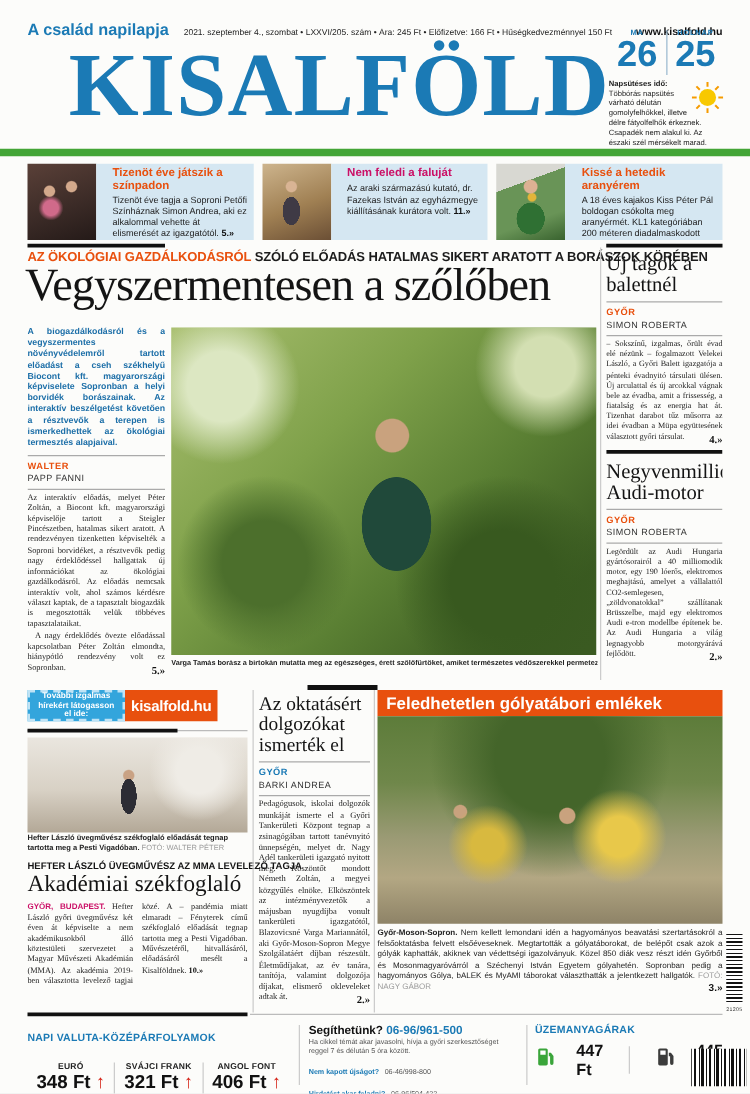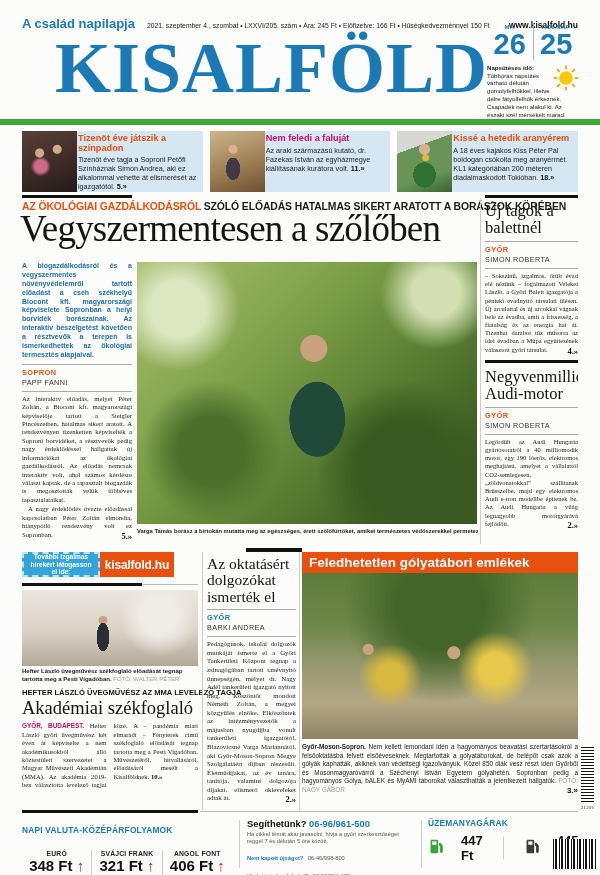--- a/index.html
+++ b/index.html
@@ -27,21 +27,21 @@
   .w-sun{float:right;margin:1px 0 1px 2px;}
   .pref{font-weight:900;color:#111;white-space:nowrap;}
   .pref.blue{color:#1b7ab5;}
 
   .green-bar{left:0;top:119px;width:600px;height:6px;background:#43a536;}
 
   
   .teasers{left:22px;top:131px;width:556px;display:flex;gap:7px;}
   .teaser{flex:1;display:flex;height:61px;}
   .t-img{width:55px;flex:0 0 55px;}
-  .t-box{flex:1;background:#d5e7f2;padding:3px 5px 2px 1px;overflow:hidden;}
+  .t-box{flex:1;background:#d5e7f2;padding:3px 5px 2px 13px;overflow:hidden;}
   .t-title{font-size:9.2px;font-weight:bold;line-height:1.04;margin-bottom:2px;}
   .t-title.orange{color:#e8500e;}
   .t-title.magenta{color:#cb0f66;}
   .t-text{font-size:7.2px;line-height:1.25;color:#222;}
   .t-text .pref{font-size:7.2px;}
 
   
   .main-rule{left:22px;top:195px;width:110px;height:3px;background:#111;}
   .kicker{left:22px;top:201px;width:458px;font-size:10.4px;font-weight:bold;color:#1c1c1c;letter-spacing:-0.1px;white-space:nowrap;}
   .kicker .hl{color:#e8500e;}
@@ -246,21 +246,21 @@
 
   <div class="abs main-rule"></div>
   <div class="abs kicker">
     <span class="hl">AZ ÖKOLÓGIAI GAZDÁLKODÁSRÓL</span><span> SZÓLÓ ELŐADÁS HATALMAS SIKERT ARATOTT A BORÁSZOK KÖRÉBEN</span>
   </div>
   <div class="abs headline-xl">Vegyszermentesen a szőlőben</div>
 
   <div class="abs lead-col">
     <div class="lead">A biogazdálkodásról és a vegyszermentes növényvédelemről tartott előadást a cseh székhelyű Biocont kft. magyarországi képviselete Sopronban a helyi borvidék borászainak. Az interaktív beszélgetést követően a résztvevők a terepen is ismerkedhettek az ökológiai termesztés alapjaival.</div>
     <hr class="mini-hr">
-    <div class="loc">SOPRON</div>
+    <div class="loc">WALTER</div>
     <div class="byline">PAPP FANNI</div>
     <hr class="mini-hr">
     <div class="body-serif">
       <p>Az interaktív előadás, melyet Péter Zoltán, a Biocont kft. magyarországi képviselője tartott a Steigler Pincészetben, hatalmas sikert aratott. A rendezvényen tizenketten képviselték a Soproni borvidéket, a résztvevők pedig nagy érdeklődéssel hallgattak új információkat az ökológiai gazdálkodásról. Az előadás nemcsak interaktív volt, ahol számos kérdésre választ kaptak, de a tapasztalt biogazdák is megosztották velük többéves tapasztalataikat.</p>
       <p><span>A nagy érdeklődés övezte előadással kapcsolatban Péter Zoltán elmondta, hiánypótló rendezvény volt ez Sopronban.</span>
         <span class="pref endref">5.»</span></p>
     </div>
   </div>
 
   <div class="abs main-photo"></div>

